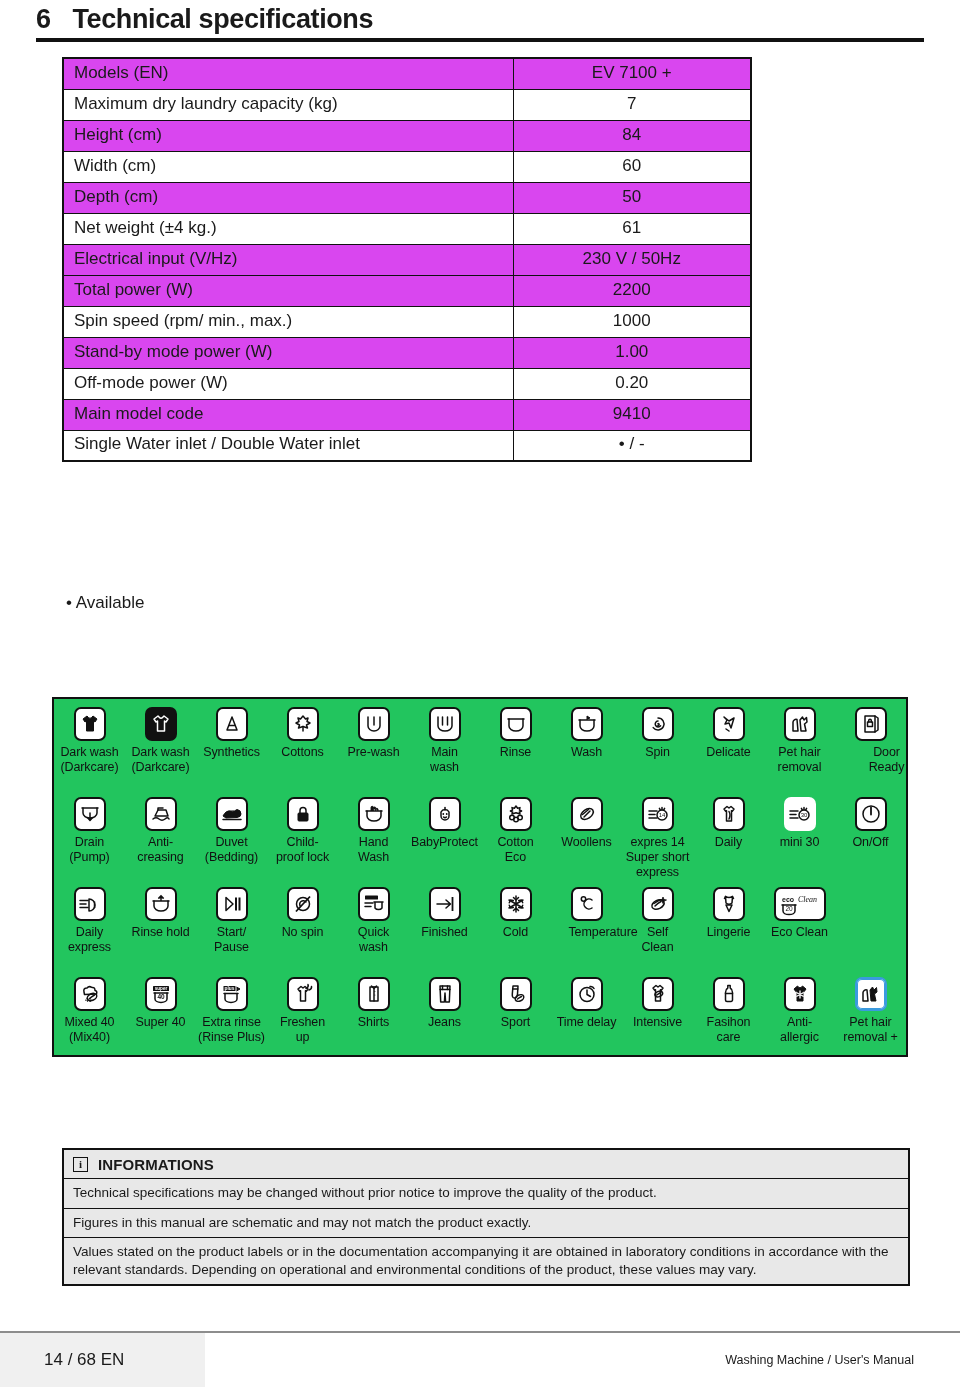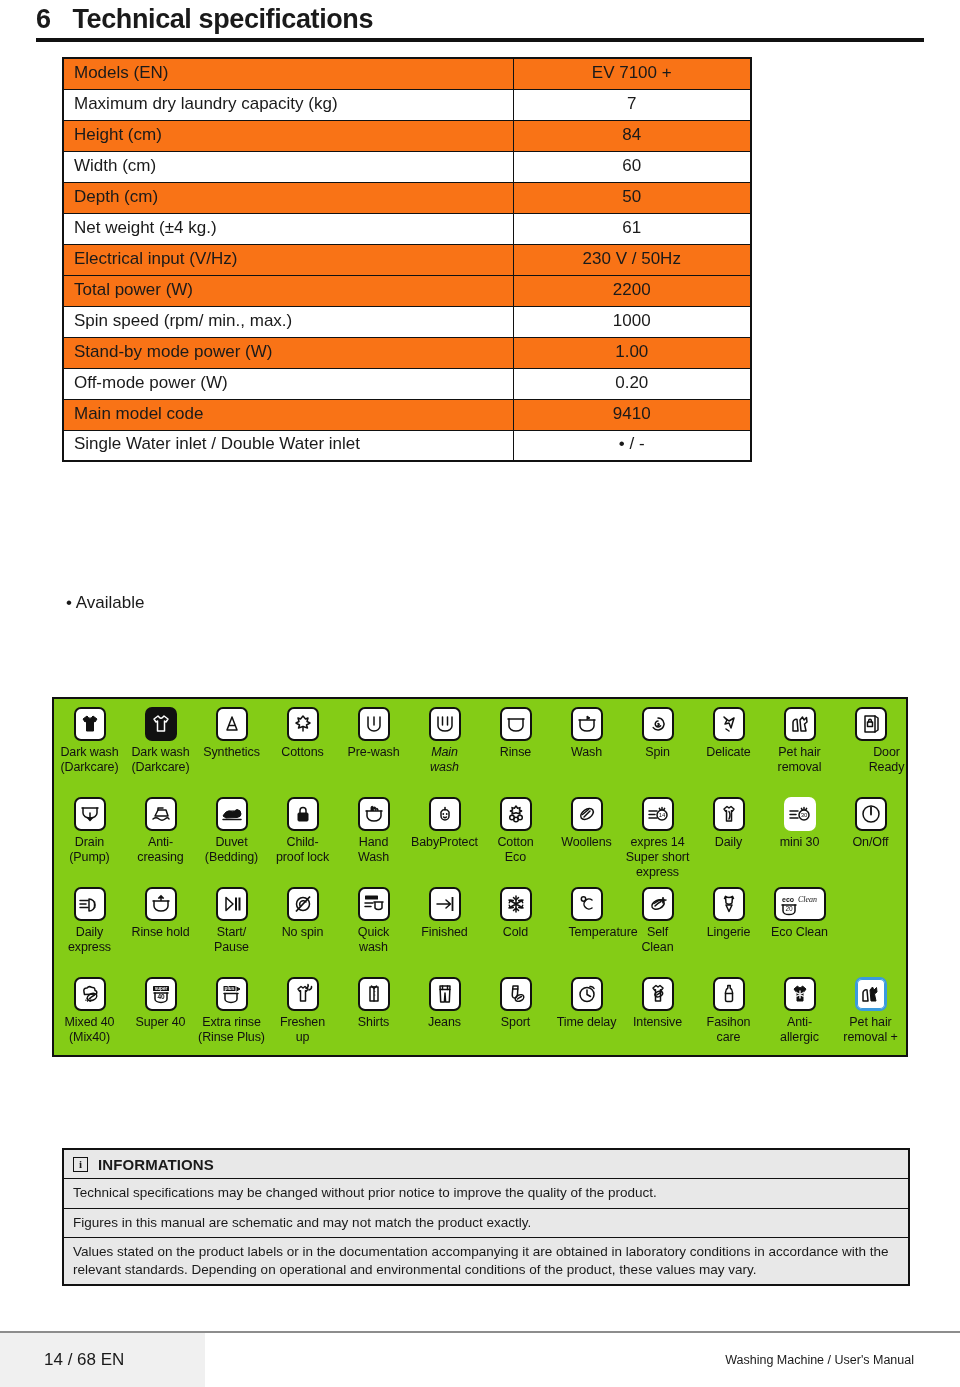--- a/index.html
+++ b/index.html
@@ -32,34 +32,34 @@
   }
   .spec-table td {
     border: 1px solid #111;
     font-size: 17px;
     padding: 3px 0 4px 10px;
     height: 31px;
     vertical-align: middle;
     line-height: 1.1;
   }
   .spec-table td.val { text-align: center; padding-left: 0; width: 238px; }
-  .spec-table tr.shade td { background: #f97316; }
+  .spec-table tr.shade td { background: #d946ef; }
   .spec-table tr.plain td { background: #ffffff; }
 
   .avail-note {
     position: absolute; left: 66px; top: 593px;
     font-size: 17px;
   }
 
   
   .icon-panel {
     position: absolute; left: 52px; top: 697px;
     width: 856px; height: 360px;
     border: 2px solid #111;
-    background: #84cc16;
+    background: #22c55e;
     padding: 8px 0 0 0;
   }
   .icon-row {
     display: flex;
     align-items: flex-start;
     width: 100%;
     height: 90px;
   }
   .icon-cell {
     flex: 1 1 0;
@@ -248,21 +248,21 @@
           <div class="icon-label" style="white-space: pre-line;">Pre-wash</div>
         </div>
         <div class="icon-cell">
           <div class="glyph-box ">
             <svg width="24" height="24" viewBox="0 0 24 24">
               <path d="M5,5 V14 A7,5 0 0 0 19,14 V5" stroke="#111" fill="none" stroke-width="1.5" stroke-linecap="round" stroke-linejoin="round"></path>
               <path d="M9.5,5 V13" stroke="#111" fill="none" stroke-width="1.5" stroke-linecap="round" stroke-linejoin="round"></path>
               <path d="M14.5,5 V13" stroke="#111" fill="none" stroke-width="1.5" stroke-linecap="round" stroke-linejoin="round"></path>
             </svg>
           </div>
-          <div class="icon-label" style="white-space: pre-line; font-style: italic;">Main
+          <div class="icon-label" style="white-space: pre-line;">Main
 wash</div>
         </div>
         <div class="icon-cell">
           <div class="glyph-box ">
             <svg width="24" height="24" viewBox="0 0 24 24">
               <path d="M4,7 H20" stroke="#111" fill="none" stroke-width="1.5" stroke-linecap="round" stroke-linejoin="round"></path>
               <path d="M5,7 V14 A7,5 0 0 0 19,14 V7" stroke="#111" fill="none" stroke-width="1.5" stroke-linecap="round" stroke-linejoin="round"></path>
             </svg>
           </div>
           <div class="icon-label" style="white-space: pre-line;">Rinse</div>

